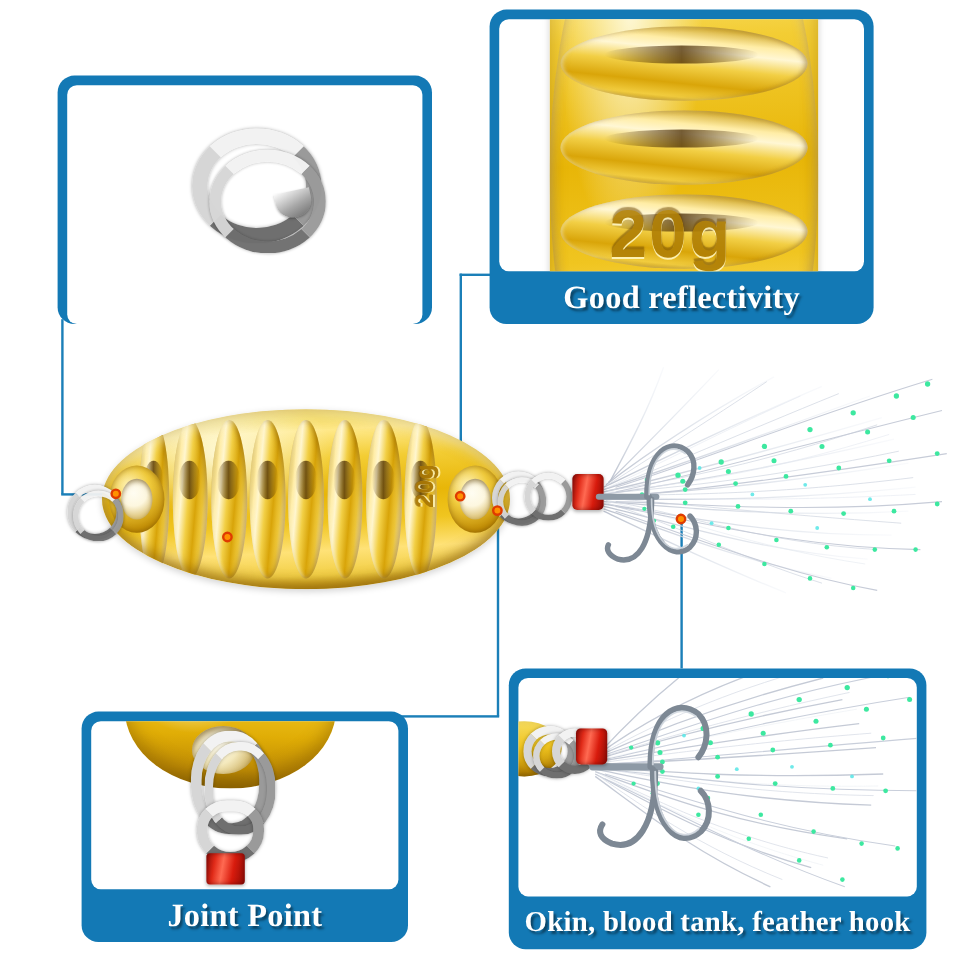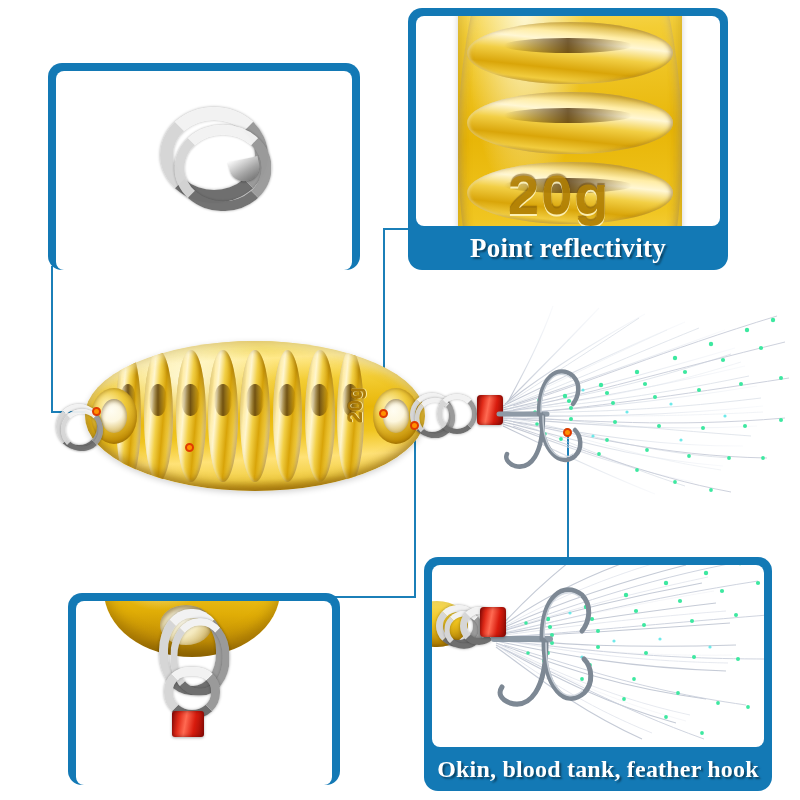--- a/index.html
+++ b/index.html
@@ -351,21 +351,21 @@
                  background:linear-gradient(186deg,#8d6503 0%,#c99b10 8%,#ffeda6 26%,#fff7d4 36%,#f2cf45 52%,#d9a509 70%,#f2cd3f 84%,#b88a08 96%,#8a6202 100%);"></div>
 
           </div>
           <div class="weight-stamp" style="left:50px; top:296px; font-size:56px; letter-spacing:2px;
                       color:#b07f05;
                       text-shadow:0 2px 0 rgba(255,248,200,.95), 0 -2px 1px rgba(110,72,0,.6);">20g</div>
           <div class="rim"></div>
         </div>
       </div>
     </div>
-    <div class="caption">Point reflectivity</div>
+    <div class="caption">Good reflectivity</div>
   </div>
 
   <div class="callout" style="left:68px; top:593px; width:272px; height:192px; z-index:9;">
     <div class="photo">
 
       <div style="position:absolute; left:28px; top:-76px; width:176px; height:132px;
                   border-radius:50%/50%;
                   background:
                     radial-gradient(ellipse 60% 70% at 32% 30%, rgba(255,255,235,.9) 0%, rgba(255,240,160,0) 50%),
                     linear-gradient(182deg,#f4d34a 0%,#ffe88c 18%,#f0c520 44%,#e0ad06 66%,#c08d05 86%,#8e6703 100%);
@@ -380,20 +380,21 @@
         <div class="r" style="border-width:9px; border-radius:48%;"></div>
         <div class="r" style="border-width:8px; border-radius:48%; transform:translate(8px,5px) scale(.9);"></div>
       </div>
 
       <div class="splitring" style="left:88px; top:66px; width:56px; height:52px;">
         <div class="r" style="border-width:9px; border-radius:45% 45% 50% 50%;"></div>
       </div>
 
       <div class="collar" style="left:96px; top:110px; width:32px; height:26px; border-radius:3px;"></div>
     </div>
+    <div class="caption">Joint Point</div>
   </div>
 
   <div class="callout" style="left:424px; top:557px; width:348px; height:234px; z-index:9;">
     <div class="photo">
 
       <div style="position:absolute; left:-26px; top:36px; width:62px; height:46px;
                   border-radius:50%/50%;
                   background:linear-gradient(178deg,#f6dd62 0%,#f0c520 45%,#c08d05 90%,#8e6703 100%);
                   box-shadow:inset 0 -4px 8px rgba(120,80,0,.45);"></div>
       <div class="splitring" style="left:4px; top:40px; width:44px; height:42px;">

